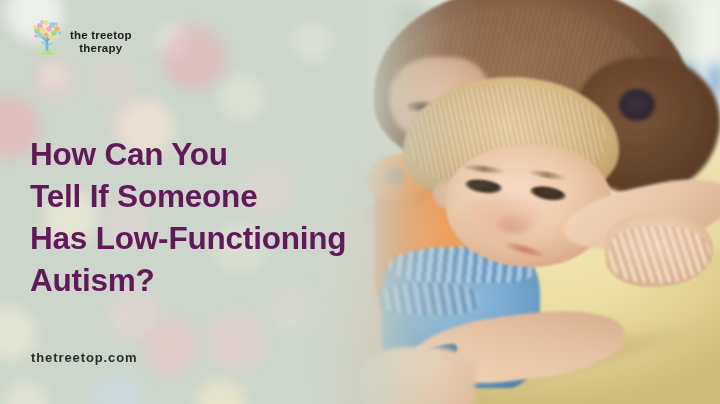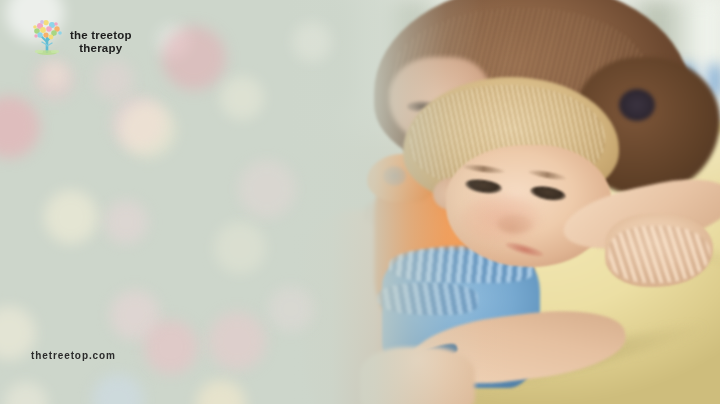--- a/index.html
+++ b/index.html
@@ -430,21 +430,21 @@
     color: #61195A;
     letter-spacing: -0.2px;
   }
   .headline .hl-line { display: block; white-space: nowrap; }
 
   
   .site-url {
     position: absolute;
     left: 31px;
     top: 350px;
-    font-size: 10px;
+    font-size: 13px;
     font-weight: bold;
     color: #2b2b2b;
     letter-spacing: 0.9px;
   }
 </style>
 </head>
 <body>
 
 <div class="banner">
 
@@ -557,16 +557,22 @@
       <circle cx="5" cy="11" r="1.8" fill="#f4dd7a"></circle>
       <circle cx="30" cy="17" r="1.8" fill="#8fd4e8"></circle>
       <circle cx="6" cy="20" r="1.7" fill="#f2a7c3"></circle>
     </svg>
     <div class="logo-text">
       <span>the treetop</span><br>
       <span>therapy</span>
     </div>
   </div>
 
+  <h1 class="headline">
+    <span class="hl-line">How Can You</span>
+    <span class="hl-line">Tell If Someone</span>
+    <span class="hl-line">Has Low-Functioning</span>
+    <span class="hl-line">Autism?</span>
+  </h1>
 
   <div class="site-url">thetreetop.com</div>
 
 </div>
 
 </body></html>

